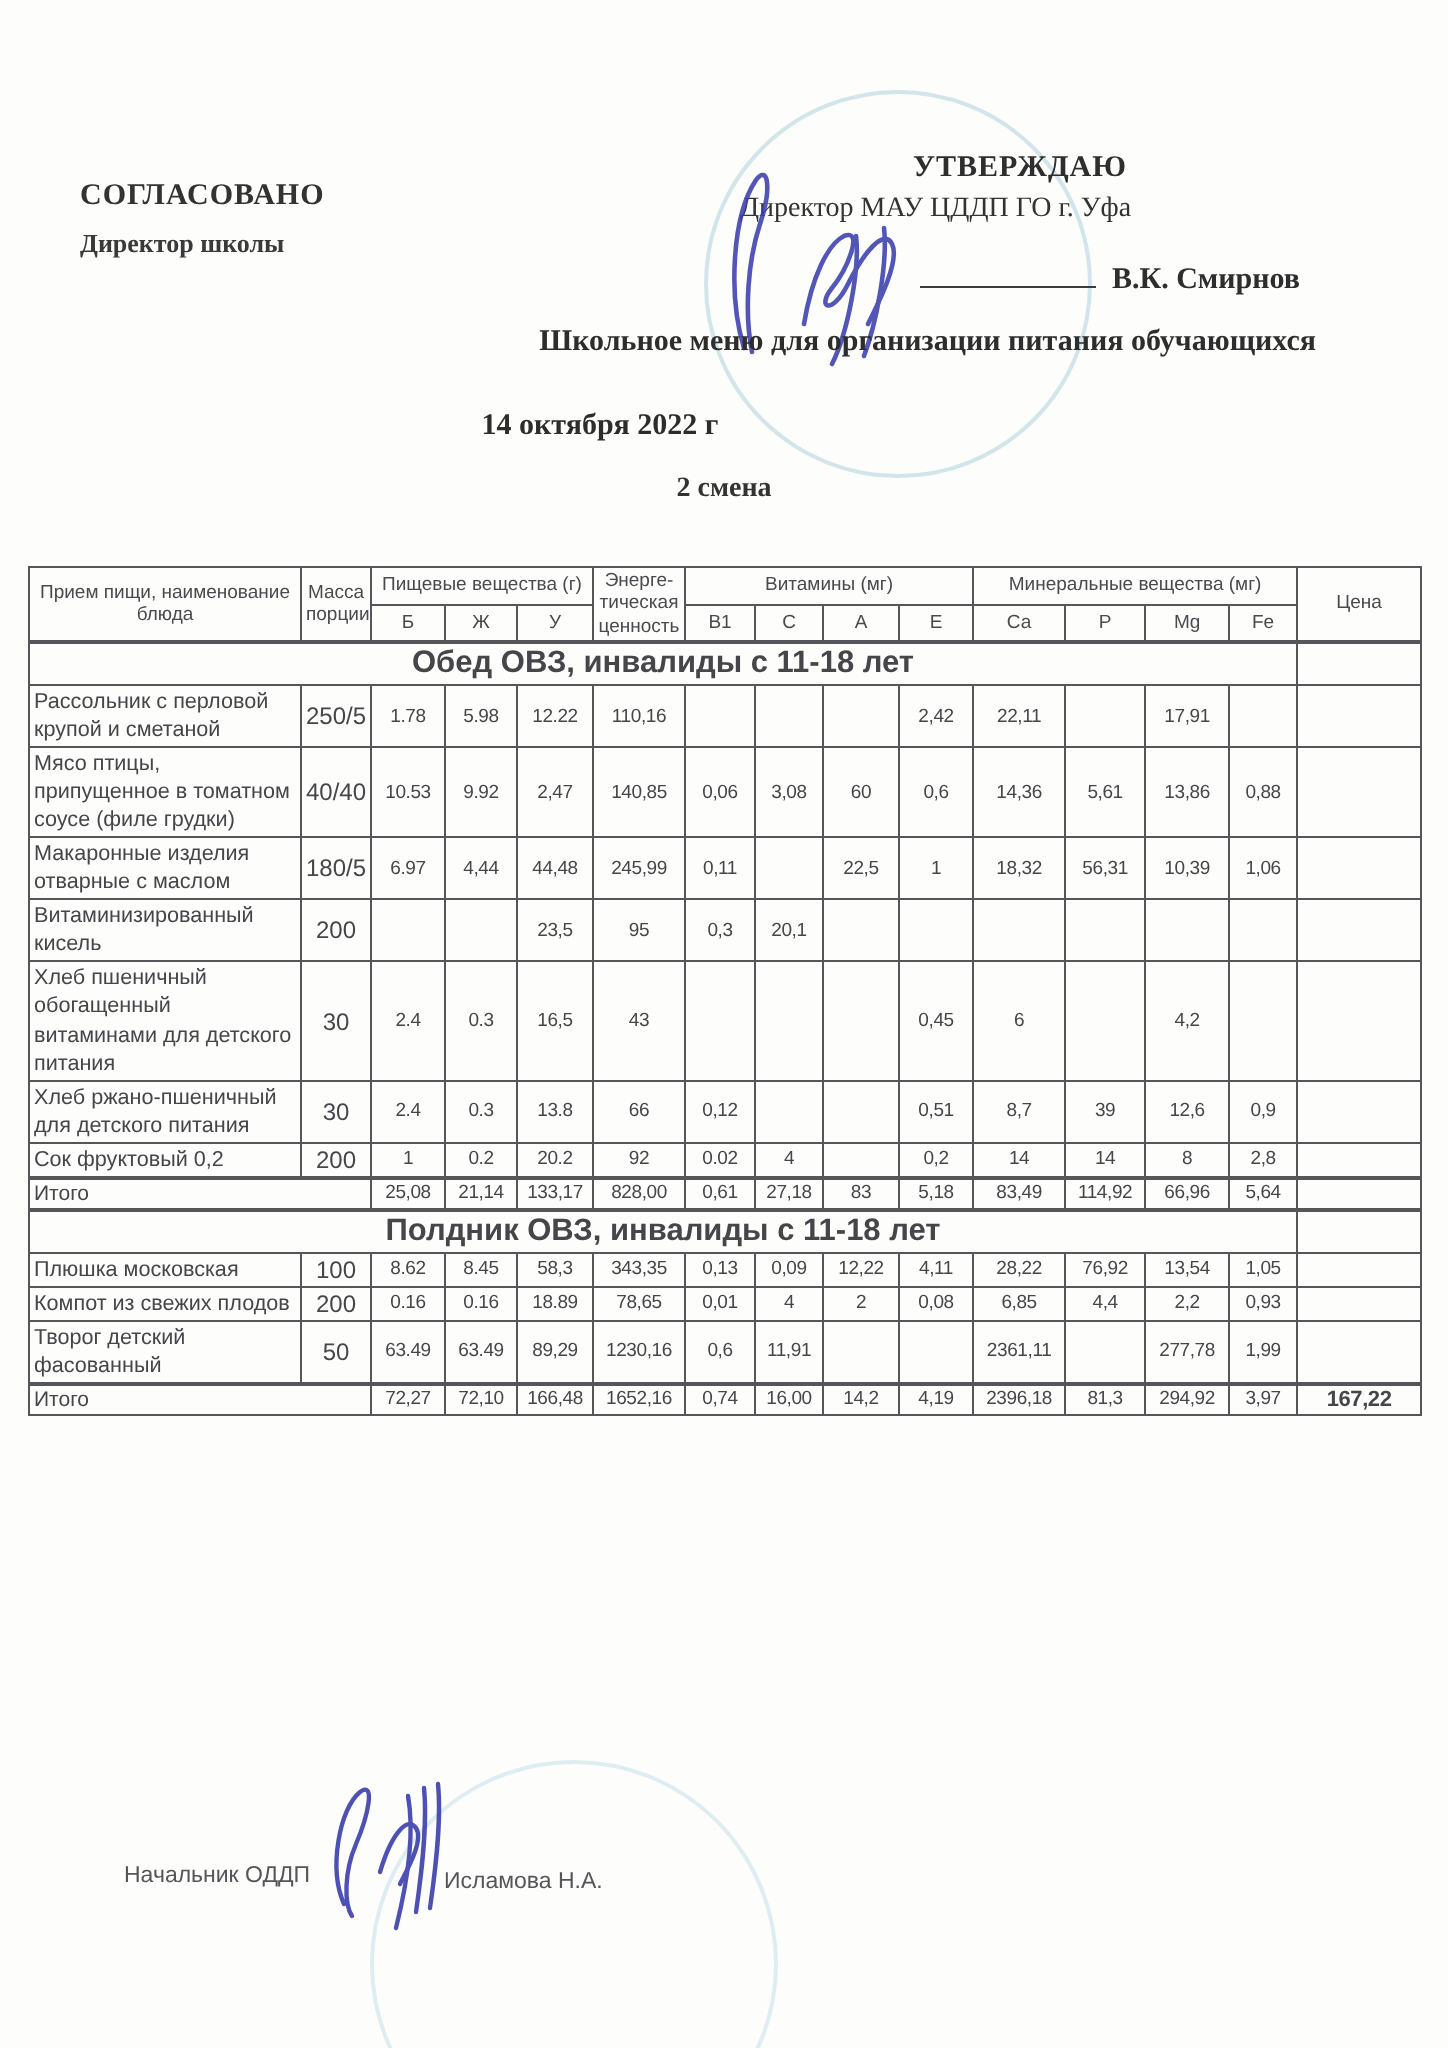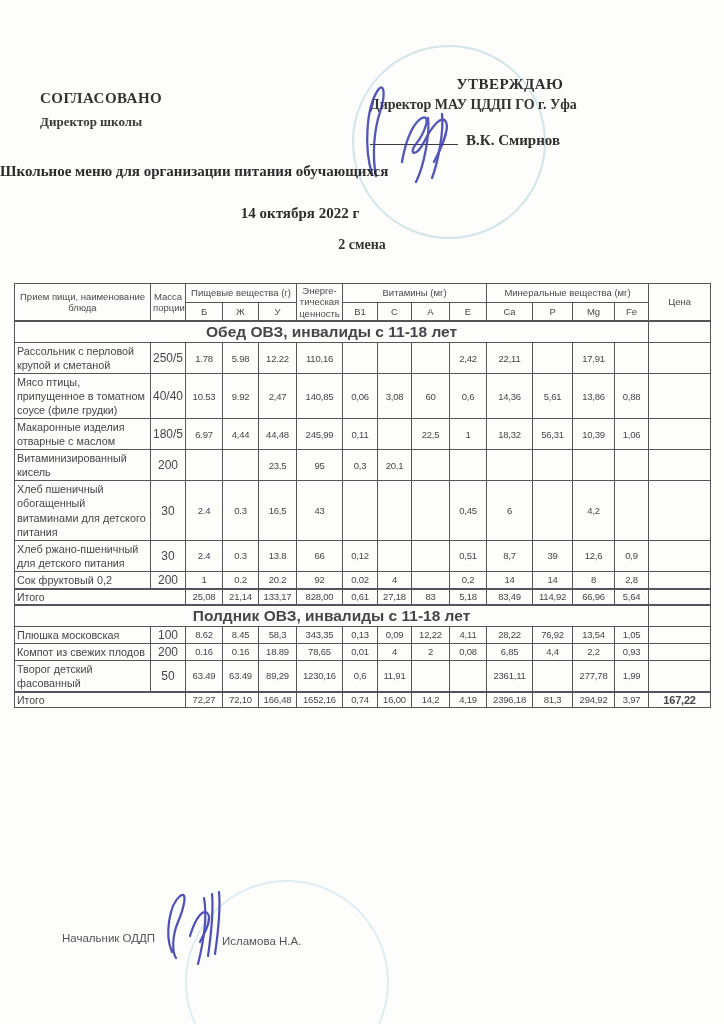--- a/index.html
+++ b/index.html
@@ -5,25 +5,25 @@
   html,body{margin:0;padding:0;background:#e8e8e8;}
   .page{position:relative;width:724px;height:1024px;background:#fdfdfc;overflow:hidden;
         font-family:"Liberation Sans",sans-serif;color:#3f3f42;}
 
   
   .agreed{position:absolute;left:40px;top:90px;}
   .agreed-title{font-family:"Liberation Serif",serif;font-weight:bold;font-size:15px;color:#333;letter-spacing:.5px;}
   .agreed-sub{font-family:"Liberation Serif",serif;font-weight:bold;font-size:13px;color:#3a3a3a;margin-top:7px;}
   .approved{position:absolute;left:370px;top:76px;width:280px;}
   .approved-title{font-family:"Liberation Serif",serif;font-weight:bold;font-size:15px;color:#2e2e2e;text-align:center;letter-spacing:.5px;}
-  .approved-sub{font-family:"Liberation Serif",serif;font-weight:bold;font-size:14px;color:#333;margin-top:4px;white-space:nowrap;}
-  .sign-line-row{margin-top:18px;text-align:left;white-space:nowrap;}
+  .approved-sub{font-family:"Liberation Serif",serif;font-weight:normal;font-size:14px;color:#333;margin-top:4px;white-space:nowrap;}
+  .sign-line-row{margin-top:18px;text-align:right;white-space:nowrap;}
   .sign-line{display:inline-block;width:88px;border-bottom:1.5px solid #3c3c3c;height:12px;margin-right:8px;}
   .signer{font-family:"Liberation Serif",serif;font-weight:bold;font-size:15px;color:#2e2e2e;}
-  .doc-title{position:absolute;left:0;top:163px;width:658px;text-align:left;
+  .doc-title{position:absolute;left:0;top:163px;width:658px;text-align:right;
              font-family:"Liberation Serif",serif;font-weight:bold;font-size:15px;color:#2d2d2d;}
   .doc-date{position:absolute;left:0;top:205px;width:600px;text-align:center;
             font-family:"Liberation Serif",serif;font-weight:bold;font-size:15px;color:#2d2d2d;}
   .doc-shift{position:absolute;left:0;top:237px;width:724px;text-align:center;
              font-family:"Liberation Serif",serif;font-weight:bold;font-size:14px;color:#333;}
 
   
   .stamp{position:absolute;border-radius:50%;pointer-events:none;}
   .stamp-top{left:352px;top:45px;width:190px;height:190px;border:2px solid rgba(125,182,198,.33);}
   .stamp-bottom{left:185px;top:880px;width:200px;height:200px;border:2px solid rgba(135,192,208,.26);}

